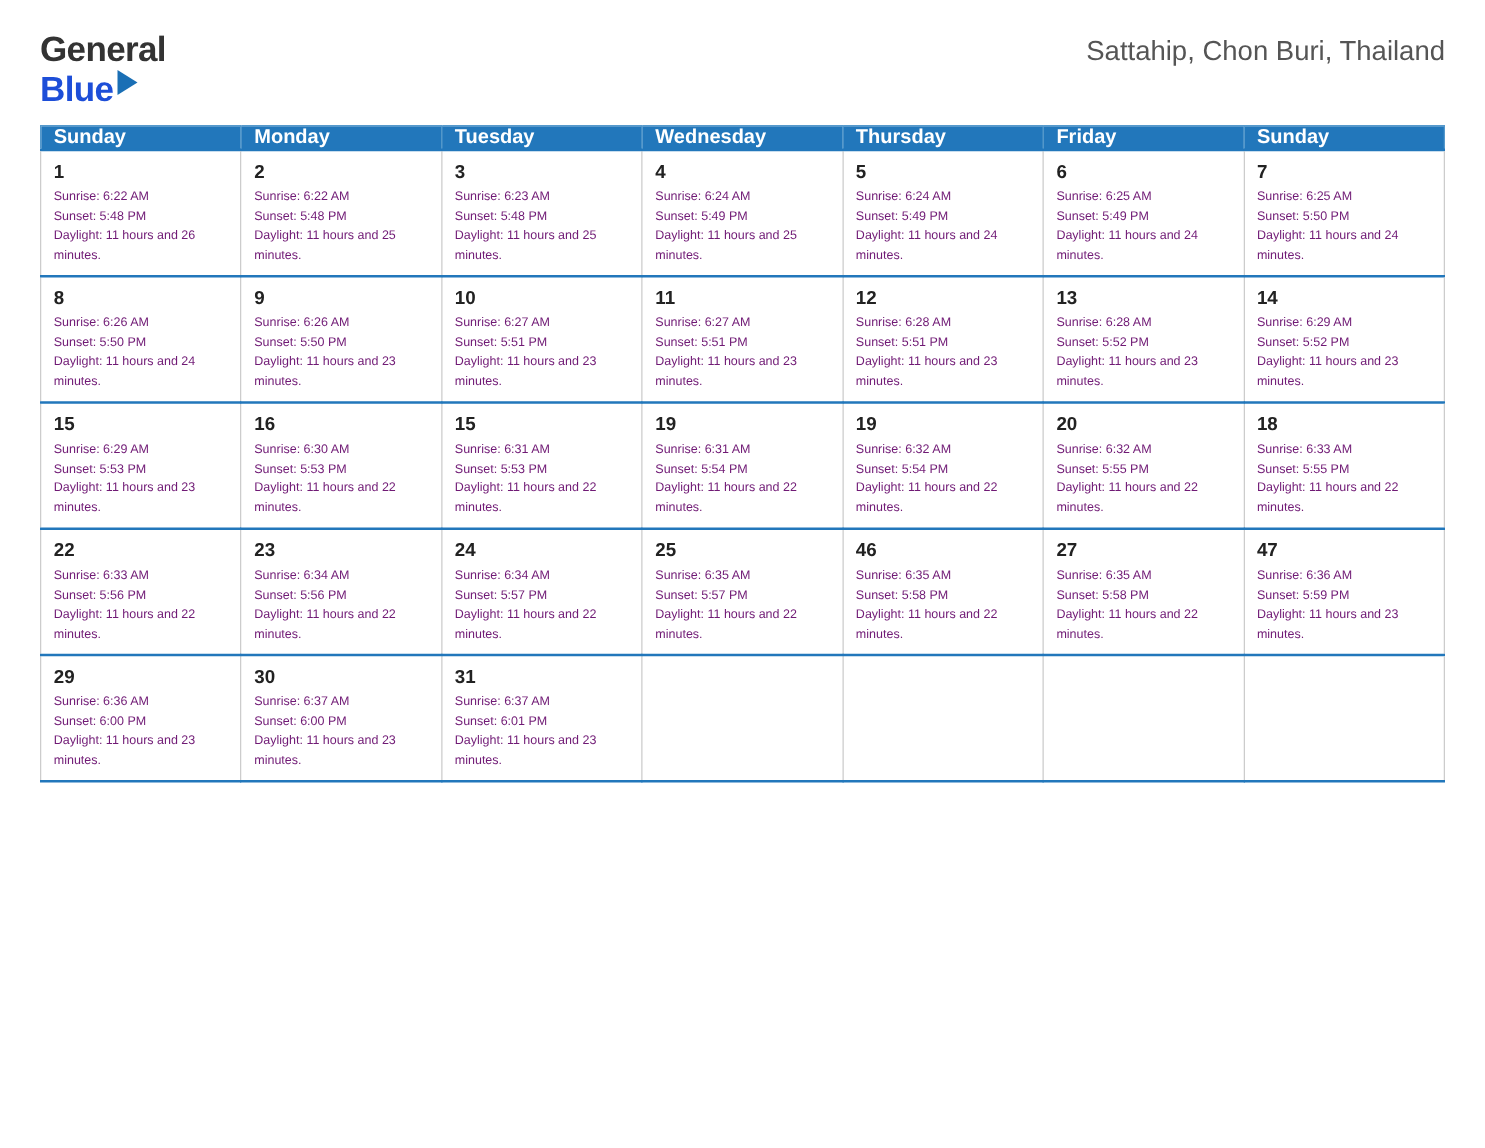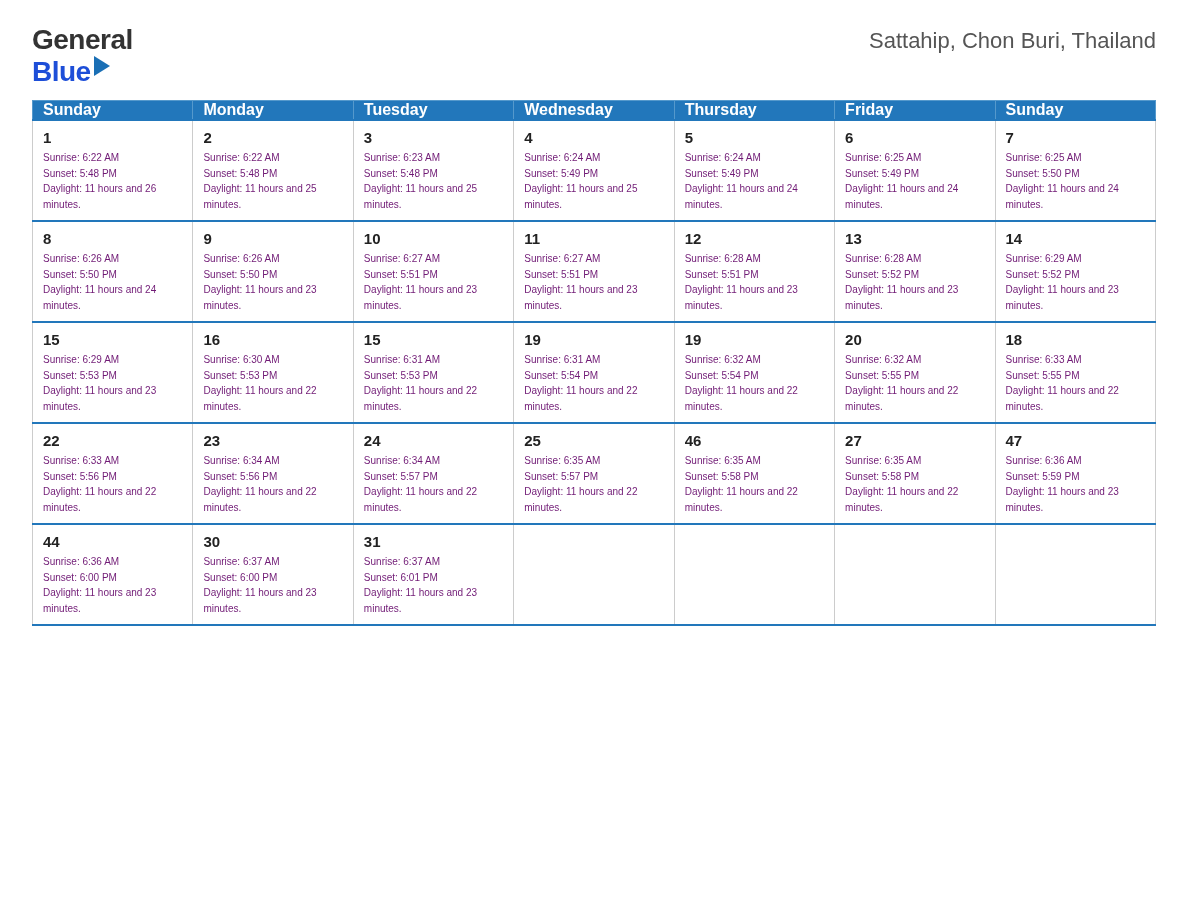--- a/index.html
+++ b/index.html
@@ -246,21 +246,21 @@
           <div class="day-number">27</div>
           <div class="day-info">Sunrise: 6:35 AM<br>Sunset: 5:58 PM<br>Daylight: 11 hours and 22 minutes.</div>
         </td>
         <td>
           <div class="day-number">47</div>
           <div class="day-info">Sunrise: 6:36 AM<br>Sunset: 5:59 PM<br>Daylight: 11 hours and 23 minutes.</div>
         </td>
       </tr>
       <tr>
         <td>
-          <div class="day-number">44</div>
+          <div class="day-number">29</div>
           <div class="day-info">Sunrise: 6:36 AM<br>Sunset: 6:00 PM<br>Daylight: 11 hours and 23 minutes.</div>
         </td>
         <td>
           <div class="day-number">30</div>
           <div class="day-info">Sunrise: 6:37 AM<br>Sunset: 6:00 PM<br>Daylight: 11 hours and 23 minutes.</div>
         </td>
         <td>
           <div class="day-number">31</div>
           <div class="day-info">Sunrise: 6:37 AM<br>Sunset: 6:01 PM<br>Daylight: 11 hours and 23 minutes.</div>
         </td>

